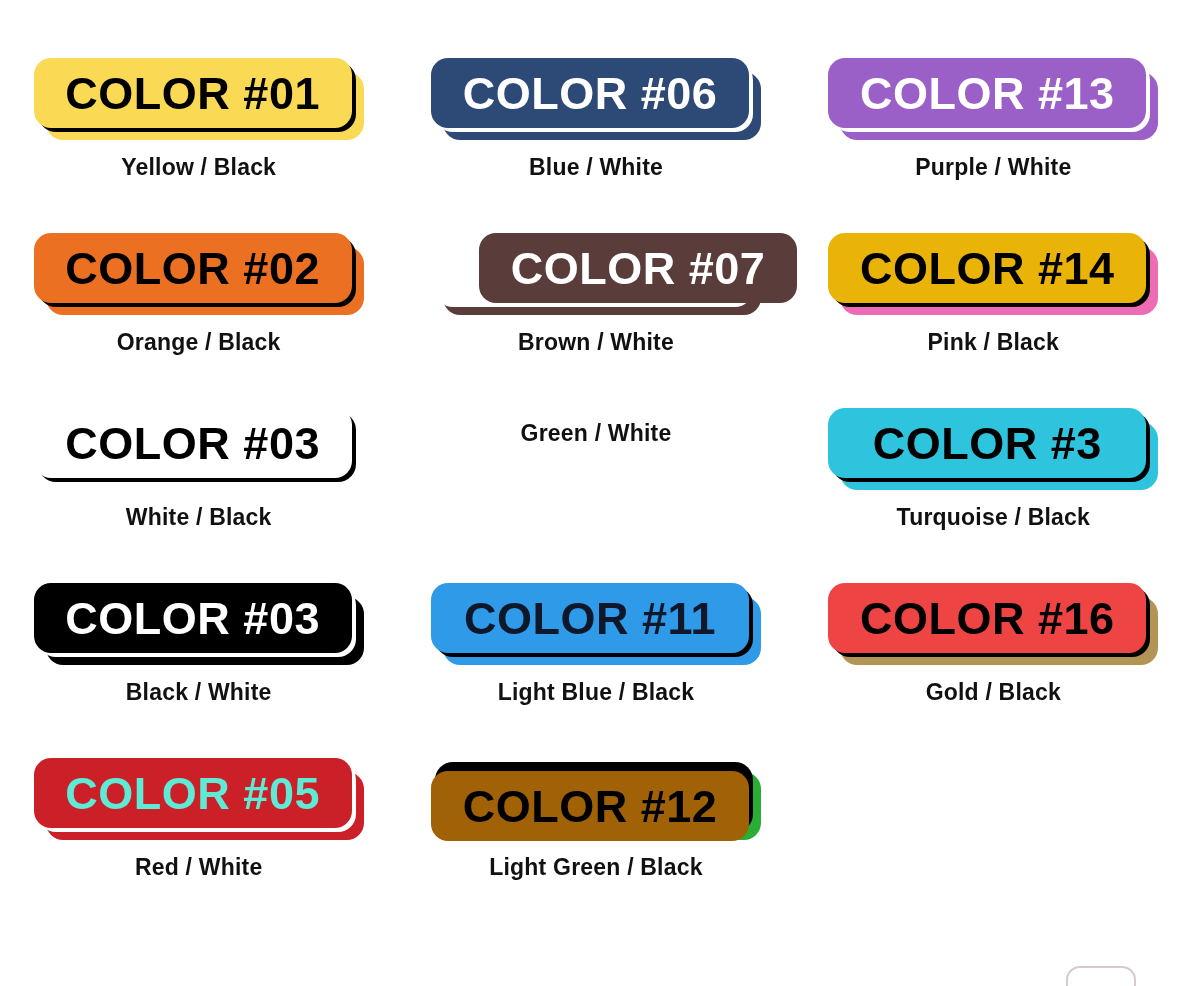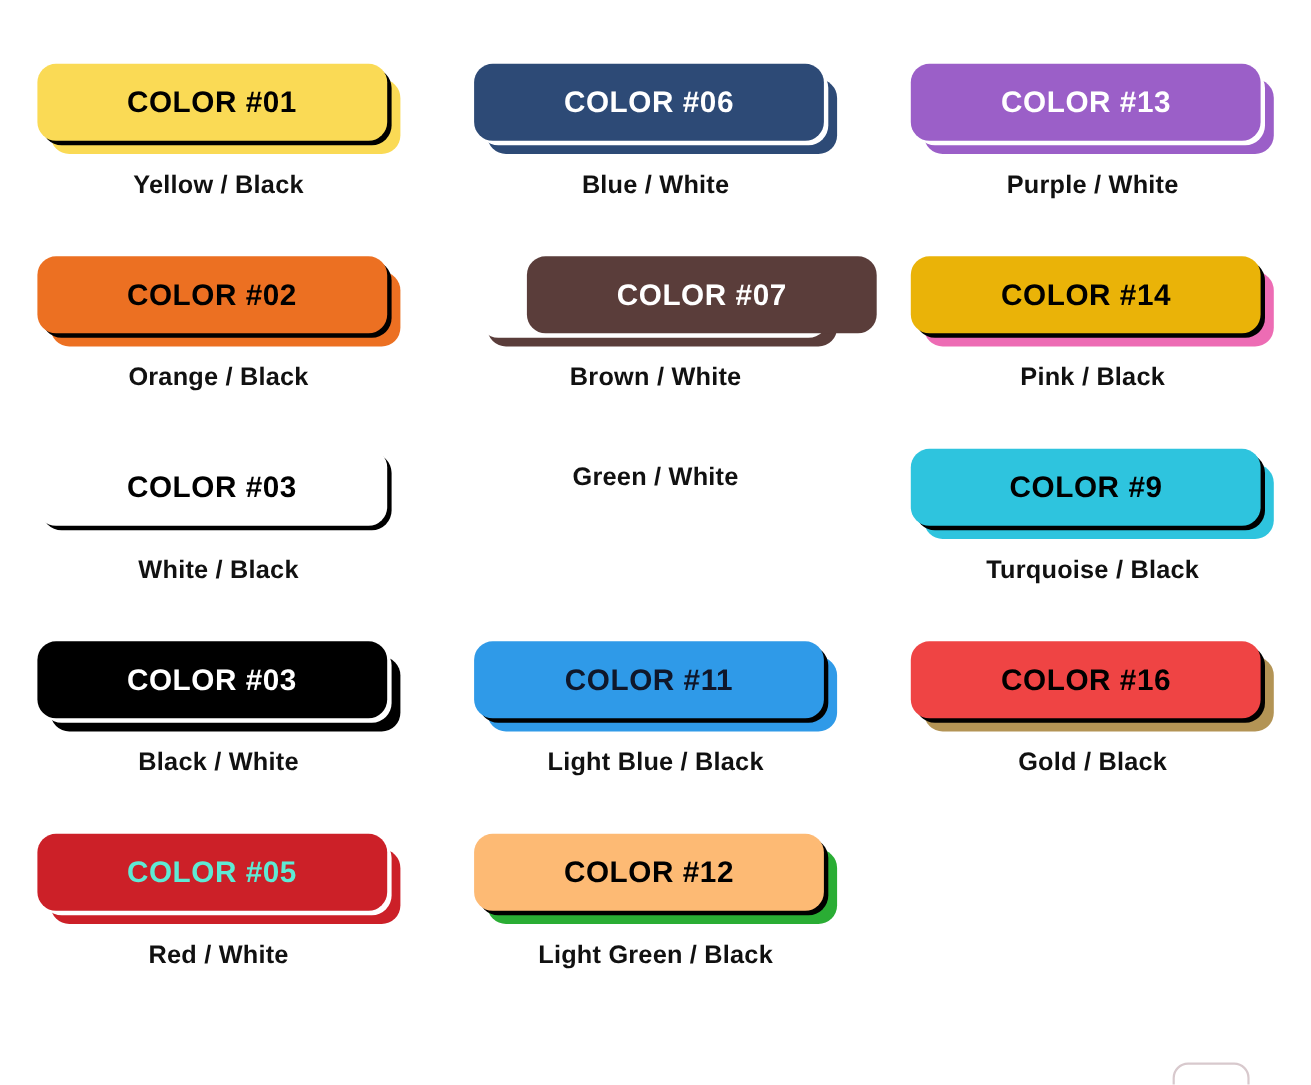--- a/index.html
+++ b/index.html
@@ -81,21 +81,21 @@
     width: 318px;
     height: 70px;
     border-radius: 17px;
     box-sizing: border-box;
     display: flex;
     align-items: center;
     justify-content: center;
   }
 
   .badge-label {
-    font-size: 27px;
+    font-size: 45px;
     font-weight: 700;
     letter-spacing: 0.5px;
     line-height: 1;
     white-space: nowrap;
     font-family: "Liberation Sans", sans-serif;
   }
 
   .caption {
     margin-top: 12px;
     font-size: 23px;
@@ -196,21 +196,21 @@
         <div class="caption">White / Black</div>
       </div>
       <div class="cell">
         <div class="caption">Green / White</div>
       </div>
       <div class="cell">
         <div class="badge-wrap">
           <div class="badge-back" style="background: rgb(46, 196, 222);"></div>
           <div class="badge-ring" style="background: rgb(0, 0, 0);"></div>
           <div class="badge-front" style="background: rgb(46, 196, 222);">
-            <span class="badge-label" style="color: rgb(0, 0, 0);">COLOR #9</span>
+            <span class="badge-label" style="color: rgb(0, 0, 0);">COLOR #3</span>
           </div>
         </div>
         <div class="caption">Turquoise / Black</div>
       </div>
       <div class="cell">
         <div class="badge-wrap">
           <div class="badge-back" style="background: rgb(0, 0, 0);"></div>
           <div class="badge-ring" style="background: rgb(255, 255, 255);"></div>
           <div class="badge-front" style="background: rgb(0, 0, 0);">
             <span class="badge-label" style="color: rgb(255, 255, 255);">COLOR #03</span>
@@ -245,21 +245,21 @@
           <div class="badge-front" style="background: rgb(204, 32, 40);">
             <span class="badge-label" style="color: #5eead4;">COLOR #05</span>
           </div>
         </div>
         <div class="caption">Red / White</div>
       </div>
       <div class="cell">
         <div class="badge-wrap">
           <div class="badge-back" style="background: rgb(42, 173, 52);"></div>
           <div class="badge-ring" style="background: rgb(0, 0, 0);"></div>
-          <div class="badge-front" style="background: #fdba74;">
+          <div class="badge-front" style="background: #a16207; margin-top: 13px;">
             <span class="badge-label" style="color: rgb(0, 0, 0);">COLOR #12</span>
           </div>
         </div>
         <div class="caption">Light Green / Black</div>
       </div>
       <div class="cell empty"></div>
     </div>
 
   <div id="bottom-artifact"></div>
 

